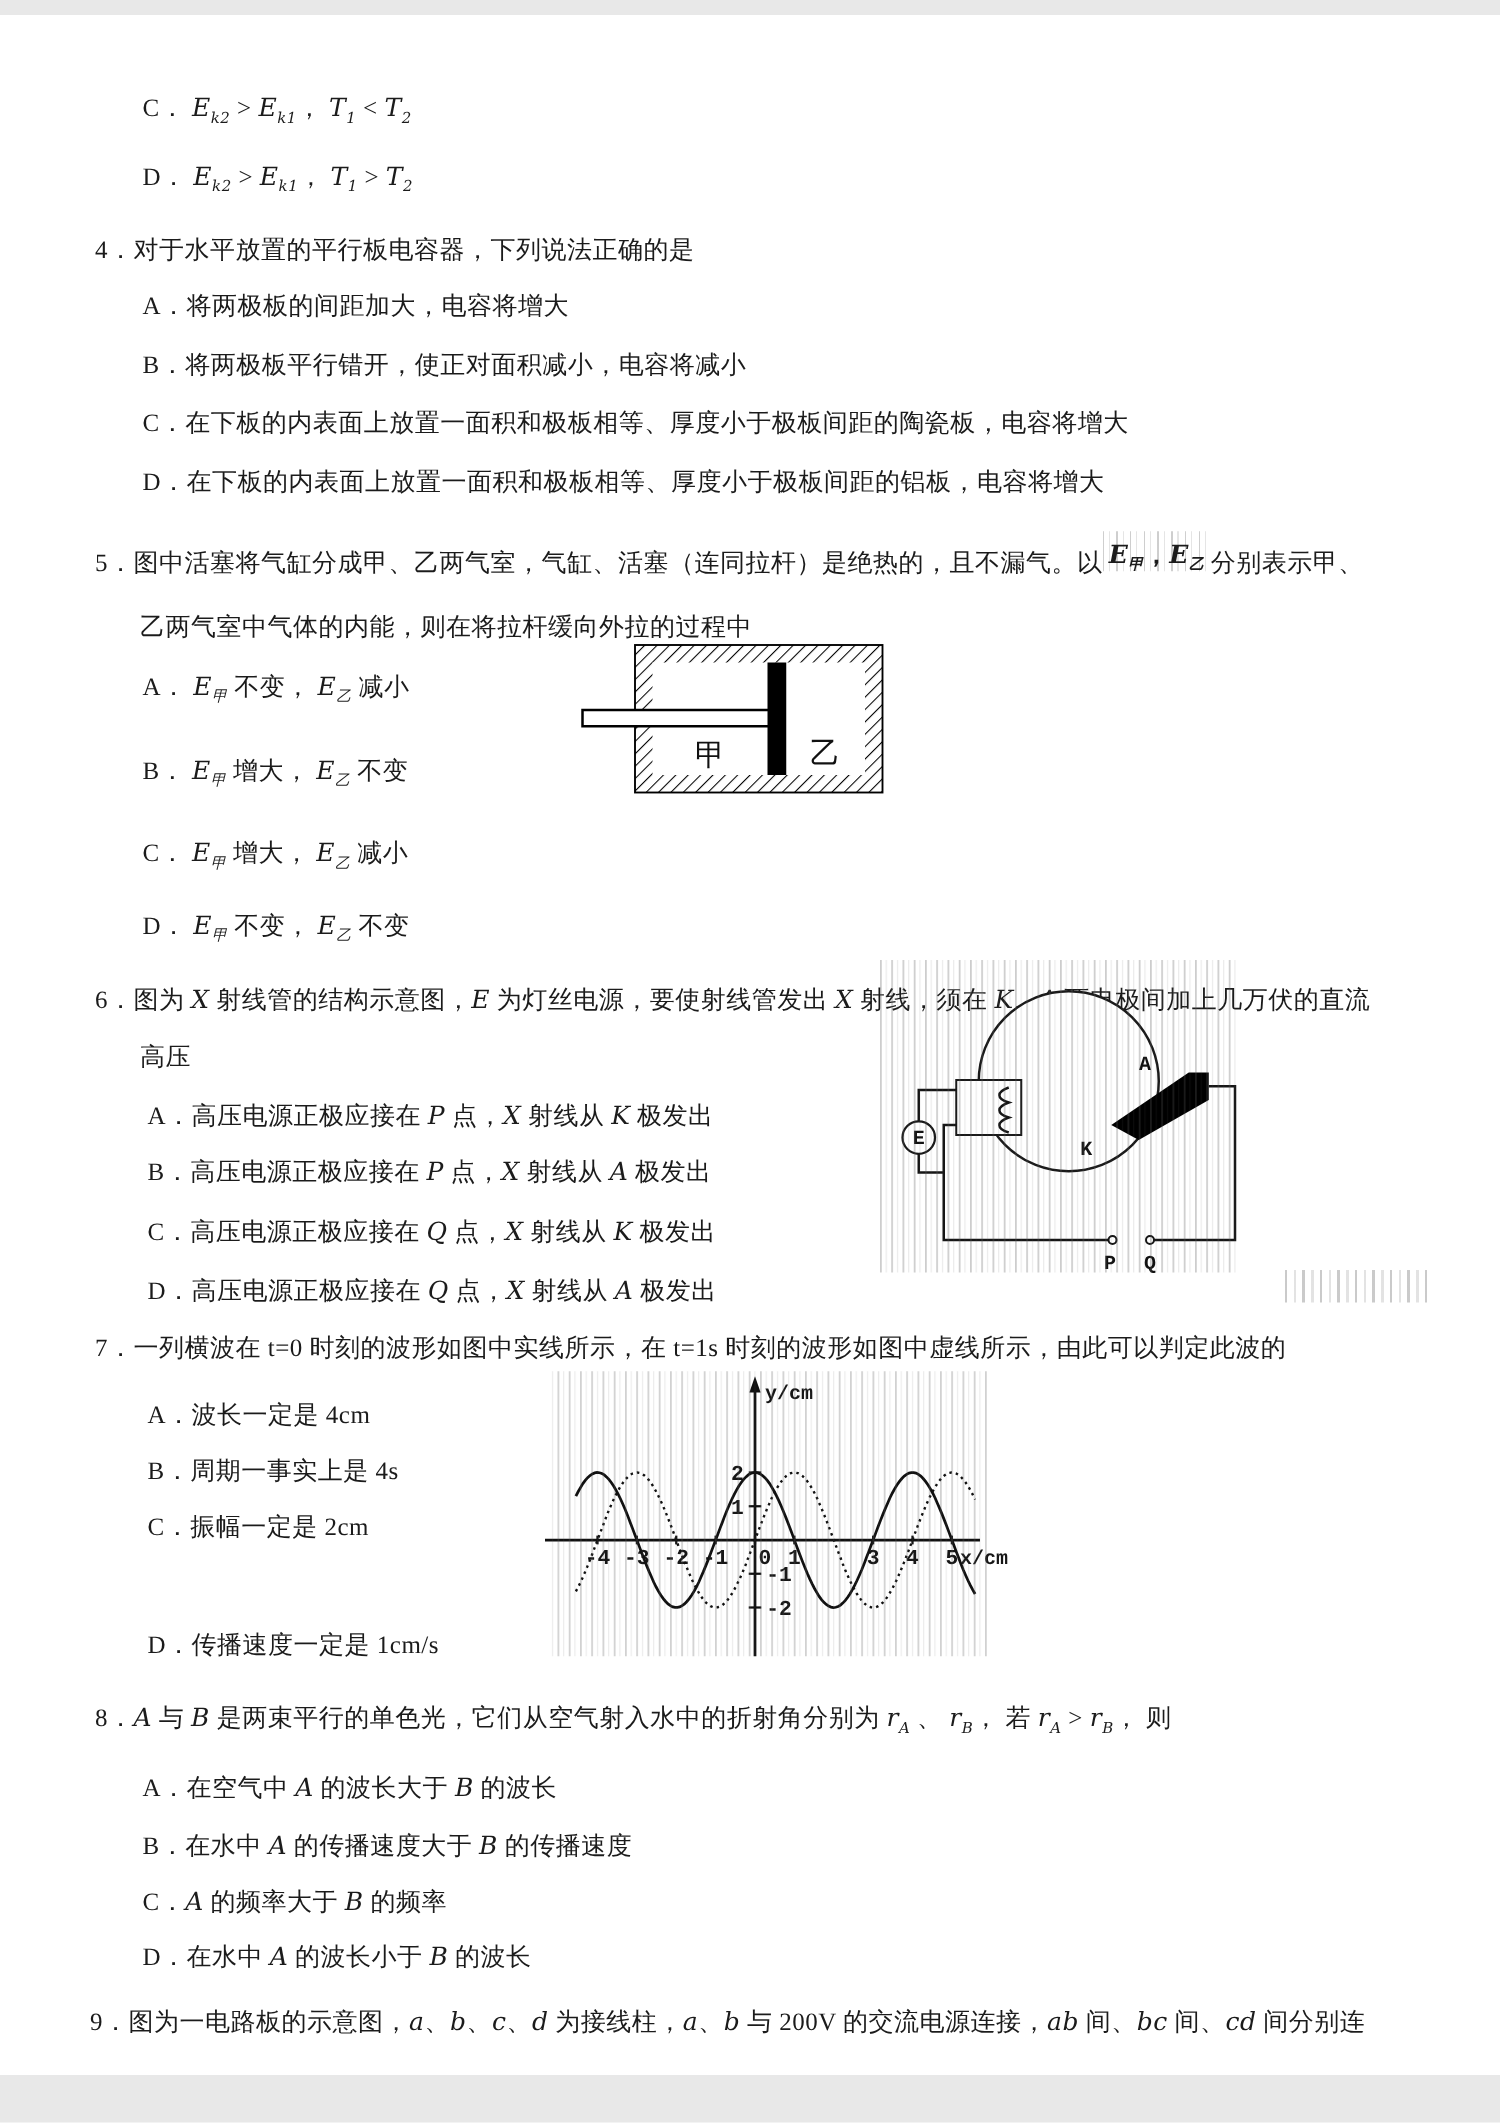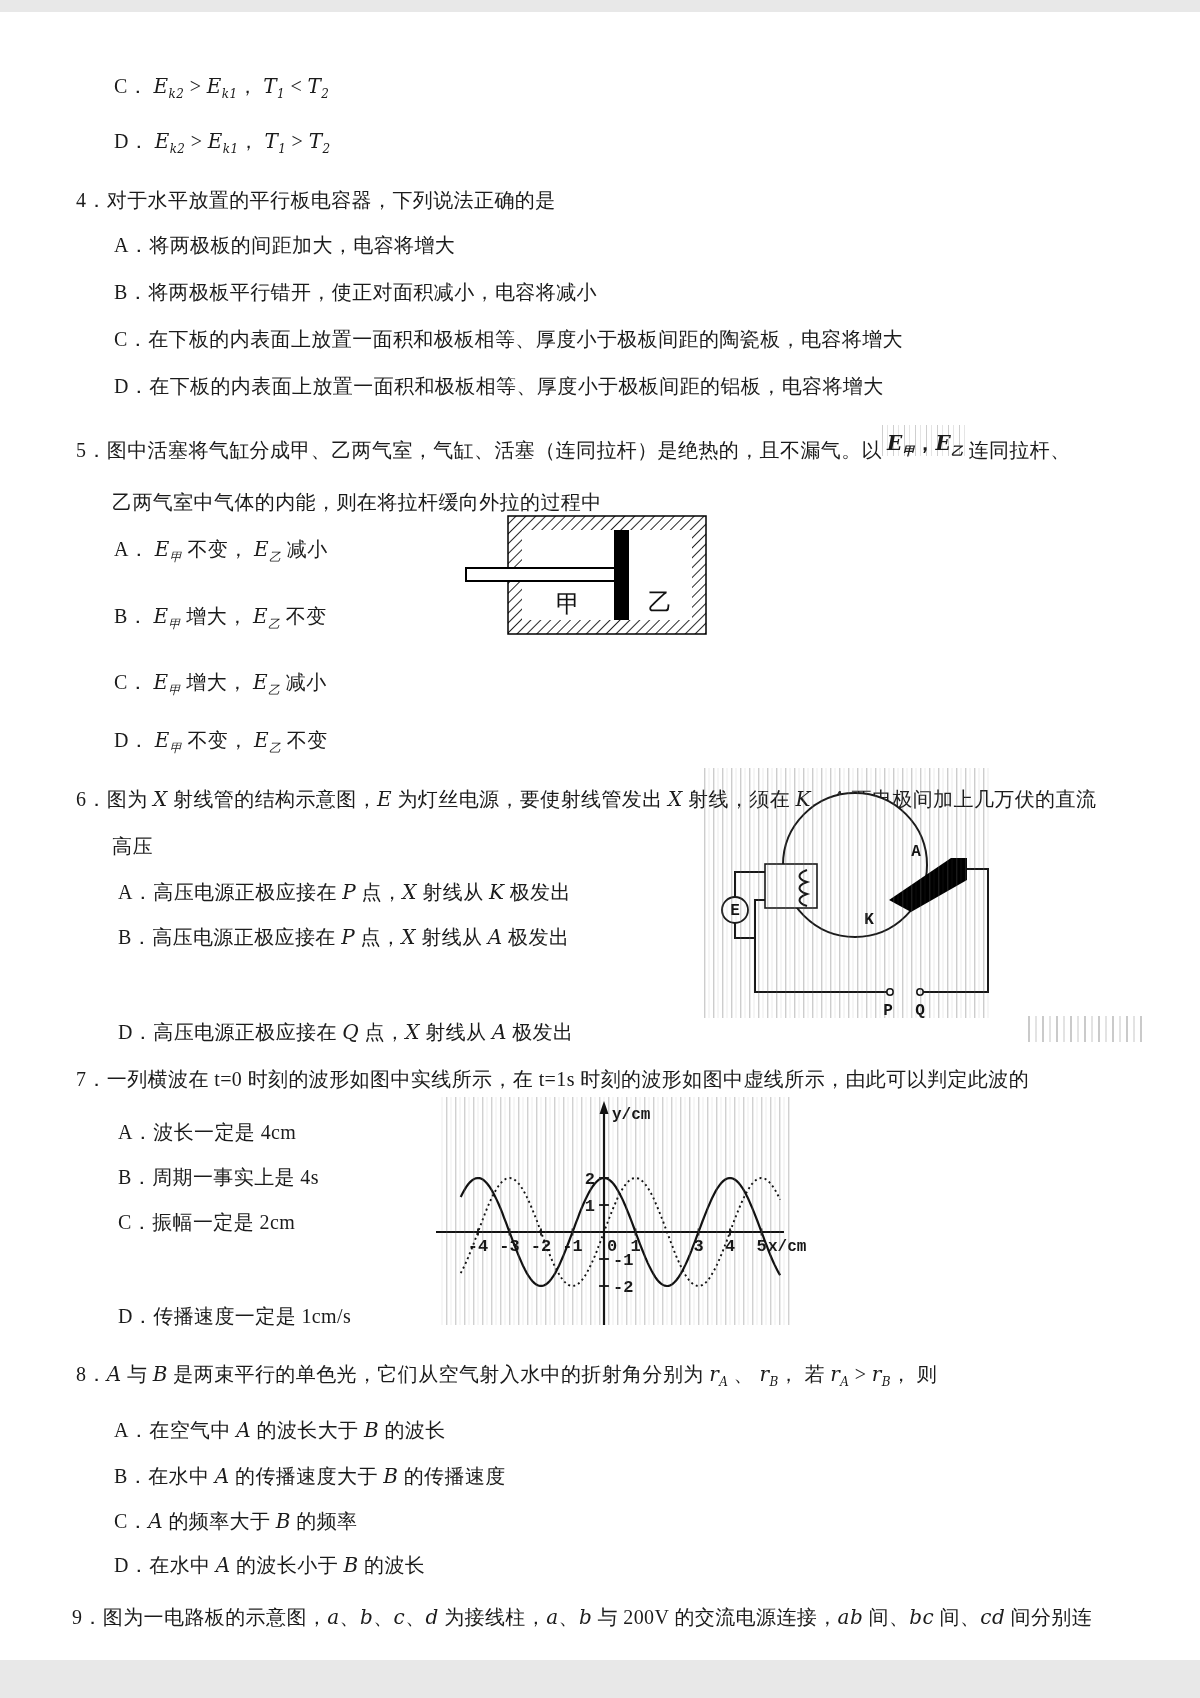--- a/index.html
+++ b/index.html
@@ -32,21 +32,21 @@
 
   <div class="line" style="left:114px;top:62px">C．  <span class="var">E<sub>k2</sub></span> &gt; <span class="var">E<sub>k1</sub></span>，  <span class="var">T<sub>1</sub></span> &lt; <span class="var">T<sub>2</sub></span></div>
   <div class="line" style="left:114px;top:117px">D．  <span class="var">E<sub>k2</sub></span> &gt; <span class="var">E<sub>k1</sub></span>，  <span class="var">T<sub>1</sub></span> &gt; <span class="var">T<sub>2</sub></span></div>
 
   <div class="line" style="left:76px;top:176px">4．对于水平放置的平行板电容器，下列说法正确的是</div>
   <div class="line" style="left:114px;top:221px">A．将两极板的间距加大，电容将增大</div>
   <div class="line" style="left:114px;top:268px">B．将两极板平行错开，使正对面积减小，电容将减小</div>
   <div class="line" style="left:114px;top:315px">C．在下板的内表面上放置一面积和极板相等、厚度小于极板间距的陶瓷板，电容将增大</div>
   <div class="line" style="left:114px;top:362px">D．在下板的内表面上放置一面积和极板相等、厚度小于极板间距的铝板，电容将增大</div>
 
-  <div class="line" style="left:76px;top:420px"><span>5．图中活塞将气缸分成甲、乙两气室，气缸、活塞（连同拉杆）是绝热的，且不漏气。以</span><span class="stripes-inline"><span class="var">E<sub>甲</sub></span>，<span class="var">E<sub>乙</sub></span></span><span>连同拉杆、</span></div>
+  <div class="line" style="left:76px;top:420px"><span>5．图中活塞将气缸分成甲、乙两气室，气缸、活塞（连同拉杆）是绝热的，且不漏气。以</span><span class="stripes-inline"><span class="var">E<sub>甲</sub></span>，<span class="var">E<sub>乙</sub></span></span><span>分别表示甲、</span></div>
   <div class="line" style="left:112px;top:478px">乙两气室中气体的内能，则在将拉杆缓向外拉的过程中</div>
   <div class="line" style="left:114px;top:525px">A．  <span class="var">E<sub>甲</sub></span> 不变， <span class="var">E<sub>乙</sub></span> 减小</div>
   <div class="line" style="left:114px;top:592px">B．  <span class="var">E<sub>甲</sub></span> 增大， <span class="var">E<sub>乙</sub></span> 不变</div>
   <div class="line" style="left:114px;top:658px">C．  <span class="var">E<sub>甲</sub></span> 增大， <span class="var">E<sub>乙</sub></span> 减小</div>
   <div class="line" style="left:114px;top:716px">D．  <span class="var">E<sub>甲</sub></span> 不变， <span class="var">E<sub>乙</sub></span> 不变</div>
 
   <svg style="left:462px;top:498px" width="250" height="132" viewBox="0 0 250 132">
     <defs>
       <pattern id="hatchC" width="7" height="7" patternUnits="userSpaceOnUse" patternTransform="rotate(45)">
         <line x1="0" y1="0" x2="0" y2="7" stroke="#000" stroke-width="1.7"></line>
@@ -57,20 +57,21 @@
     <rect x="152" y="20" width="15" height="90" fill="#000"></rect>
     <rect x="4" y="58" width="149" height="13" fill="#fff" stroke="#000" stroke-width="2"></rect>
     <text x="106" y="102" class="cjk">甲</text>
     <text x="198" y="100" class="cjk">乙</text>
   </svg>
 
   <div class="line" style="left:76px;top:775px">6．图为 <span class="var">X</span> 射线管的结构示意图，<span class="var">E</span> 为灯丝电源，要使射线管发出 <span class="var">X</span> 射线，须在 <span class="var">K</span>、<span class="var">A</span> 两电极间加上几万伏的直流</div>
   <div class="line" style="left:112px;top:822px">高压</div>
   <div class="line" style="left:118px;top:868px">A．高压电源正极应接在 <span class="var">P</span> 点，<span class="var">X</span> 射线从 <span class="var">K</span> 极发出</div>
   <div class="line" style="left:118px;top:913px">B．高压电源正极应接在 <span class="var">P</span> 点，<span class="var">X</span> 射线从 <span class="var">A</span> 极发出</div>
+  <div class="line" style="left:118px;top:961px">C．高压电源正极应接在 <span class="var">Q</span> 点，<span class="var">X</span> 射线从 <span class="var">K</span> 极发出</div>
   <div class="line" style="left:118px;top:1008px">D．高压电源正极应接在 <span class="var">Q</span> 点，<span class="var">X</span> 射线从 <span class="var">A</span> 极发出</div>
 
   <svg style="left:695px;top:748px" width="300" height="260" viewBox="0 0 300 260">
     <defs>
       <pattern id="vsX" width="9" height="10" patternUnits="userSpaceOnUse">
         <rect x="0" y="0" width="1.4" height="10" fill="rgba(90,90,90,0.30)"></rect>
         <rect x="4.6" y="0" width="0.8" height="10" fill="rgba(90,90,90,0.15)"></rect>
       </pattern>
     </defs>
     <circle cx="160" cy="105" r="72" fill="#fff" stroke="#1a1a1a" stroke-width="2"></circle>

